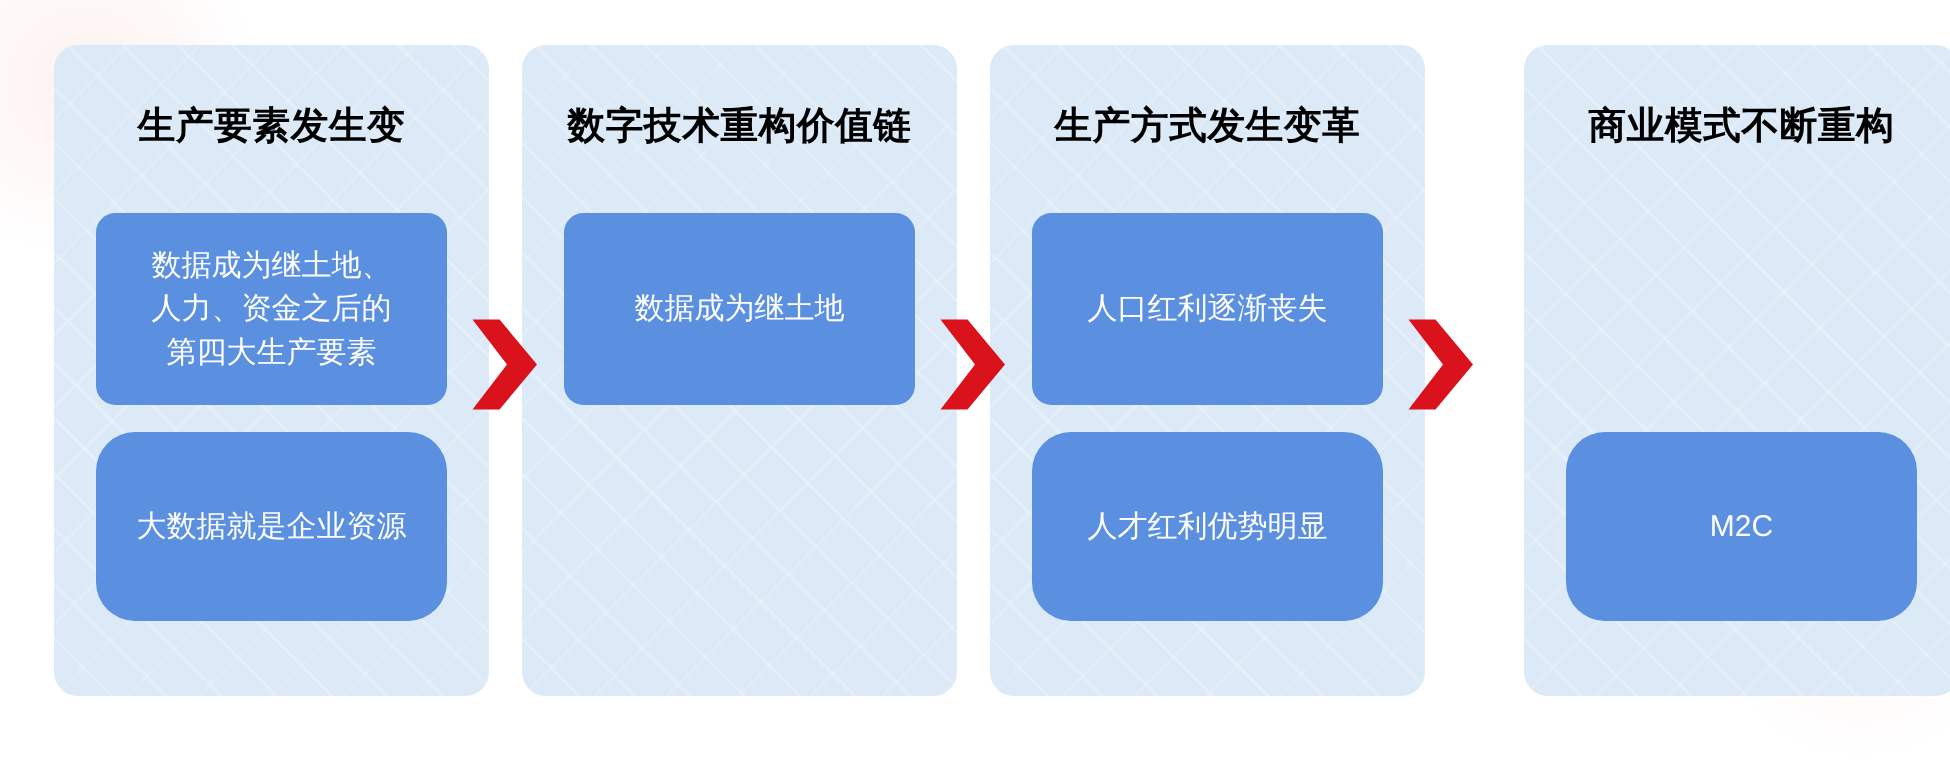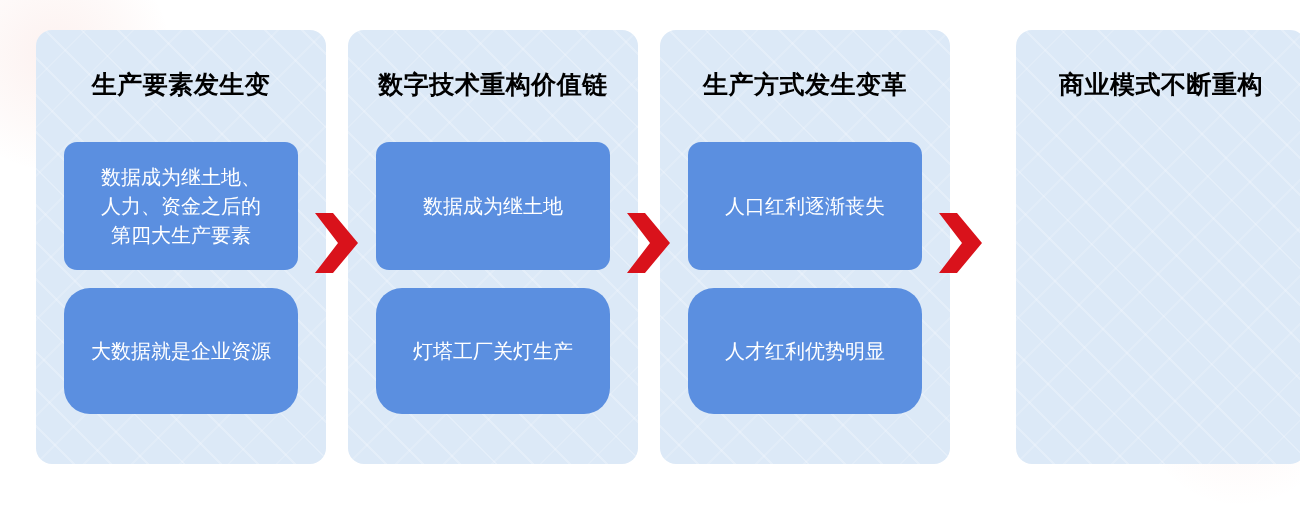--- a/index.html
+++ b/index.html
@@ -123,21 +123,20 @@
   <div class="arrow a1">
     <svg viewBox="0 0 47 62" xmlns="http://www.w3.org/2000/svg" aria-hidden="true">
       <path d="M2 1 L20 1 L45 31 L20 61 L2 61 L25 31 Z" fill="#d9121b"></path>
     </svg>
   </div>
 
   <div class="panel p2">
     <div class="panel-texture"></div>
     <div class="panel-title">数字技术重构价值链</div>
     <div class="item-box slot1">数据成为继土地</div>
-    <div class="item-box slot2">灯塔工厂关灯生产</div>
   </div>
 
   <div class="arrow a2">
     <svg viewBox="0 0 47 62" xmlns="http://www.w3.org/2000/svg" aria-hidden="true">
       <path d="M2 1 L20 1 L45 31 L20 61 L2 61 L25 31 Z" fill="#d9121b"></path>
     </svg>
   </div>
 
   <div class="panel p3">
     <div class="panel-texture"></div>
@@ -148,15 +147,16 @@
 
   <div class="arrow a3">
     <svg viewBox="0 0 47 62" xmlns="http://www.w3.org/2000/svg" aria-hidden="true">
       <path d="M2 1 L20 1 L45 31 L20 61 L2 61 L25 31 Z" fill="#d9121b"></path>
     </svg>
   </div>
 
   <div class="panel p4">
     <div class="panel-texture"></div>
     <div class="panel-title">商业模式不断重构</div>
+    <div class="item-box slot2">M2C</div>
   </div>
 
 </div>
 
 </body></html>

